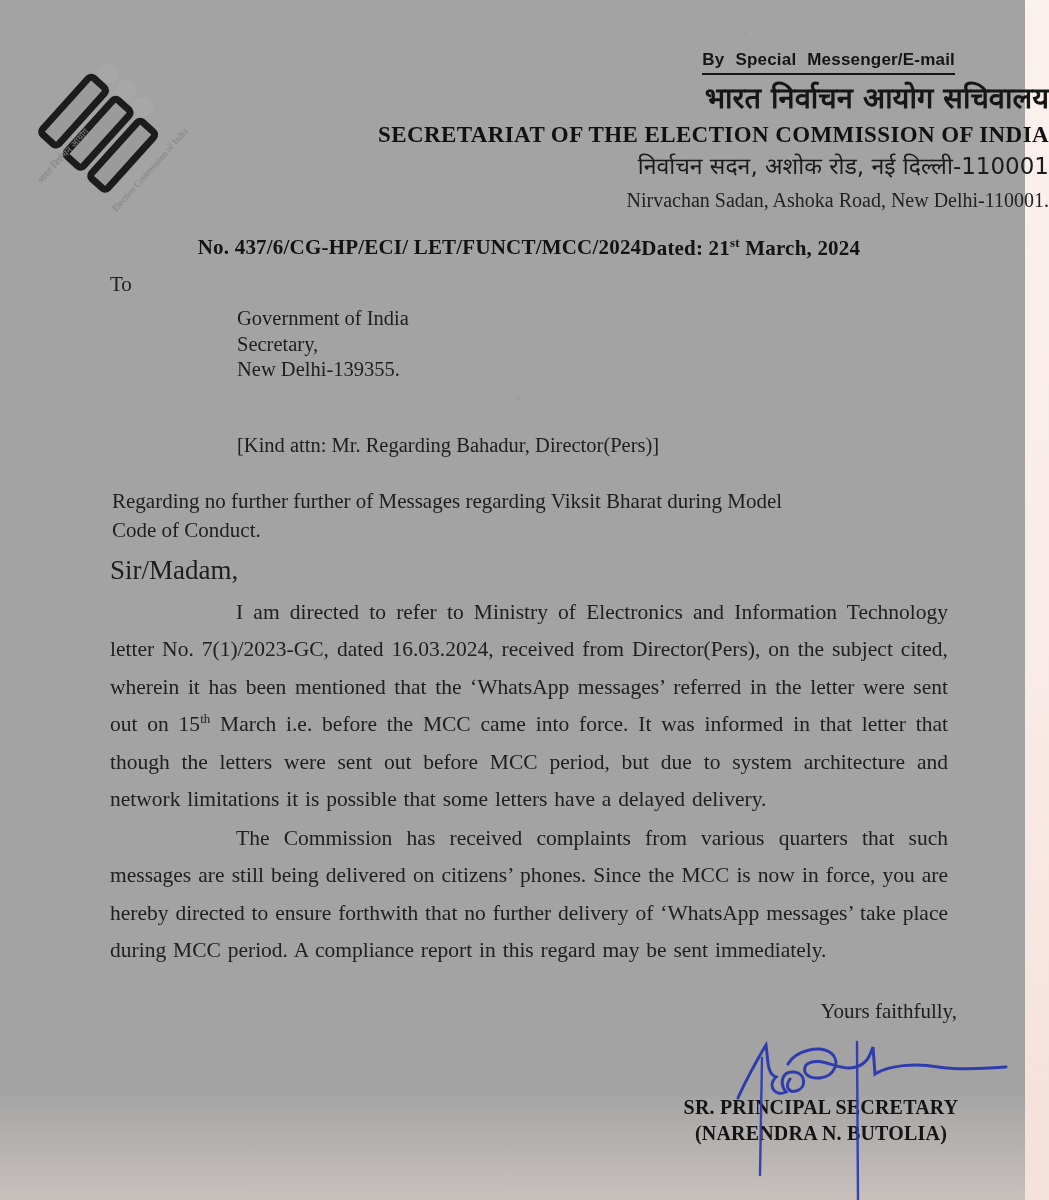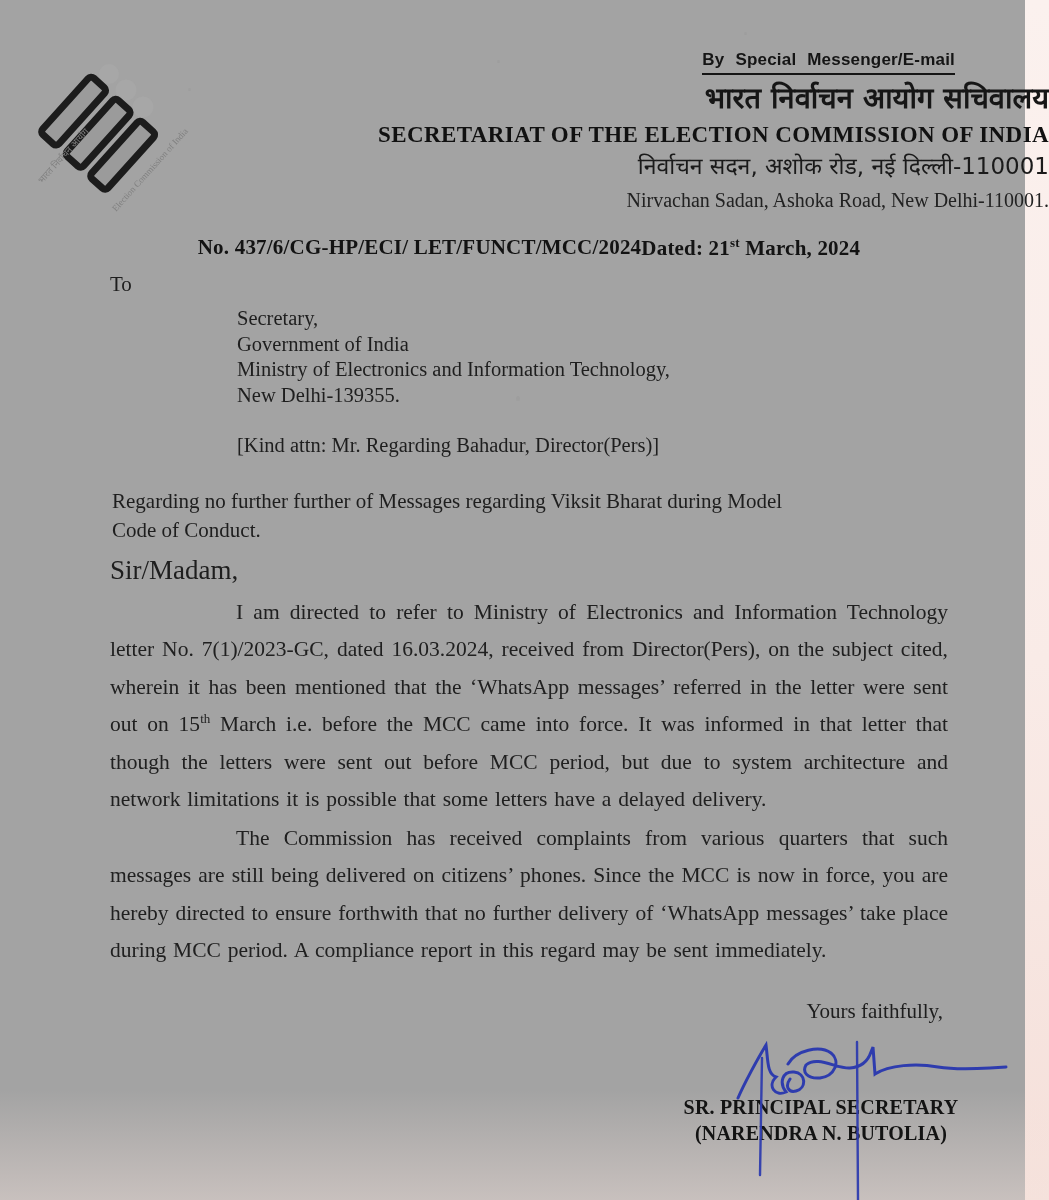--- a/index.html
+++ b/index.html
@@ -54,21 +54,21 @@
   .salutation{position:absolute;left:110px;top:555px;font-size:27px;}
   .para{
     position:absolute;left:110px;width:838px;
     font-size:21.5px;line-height:37.4px;
     text-align:justify;word-spacing:1.5px;color:#202020;margin:0;
     text-indent:126px;
   }
   .para sup{font-size:13px;line-height:0;}
   #para1{top:594px;}
   #para2{top:820px;}
-  .closing{position:absolute;top:999px;right:106px;font-size:21px;}
+  .closing{position:absolute;top:999px;right:92px;font-size:21px;}
   
   .sig-svg{position:absolute;left:688px;top:1028px;width:334px;height:172px;z-index:3;}
   .sig-block{
     position:absolute;left:676px;top:1094px;width:290px;z-index:2;
     text-align:center;font-weight:bold;font-size:20px;line-height:26px;
     letter-spacing:.2px;color:#131313;
   }
   
   .speck{position:absolute;background:#9a9a9a;border-radius:50%;opacity:.5;}
 </style>
@@ -105,23 +105,22 @@
     <div class="eng-addr">Nirvachan Sadan, Ashoka Road, New Delhi-110001.</div>
   </div>
 
   <div class="ref-row">
     <span>No. 437/6/CG-HP/ECI/ LET/FUNCT/MCC/2024</span>
     <span><span>Dated: 21</span><sup>st</sup><span>  March, 2024</span></span>
   </div>
 
   <div class="to-label">To</div>
   <div class="addr-block">
+    <div>Government of India</div>
     <div>Secretary,</div>
-    <div>Government of India</div>
-    <div>Ministry of Electronics and Information Technology,</div>
     <div>New Delhi-139355.</div>
   </div>
   <div class="kind-attn">[Kind attn:  Mr. Regarding Bahadur, Director(Pers)]</div>
 
   <div class="subject-row">
     <div class="subject-text">Regarding no further further of Messages regarding Viksit Bharat during Model Code of Conduct.</div>
   </div>
 
   <div class="salutation">Sir/Madam,</div>
 

